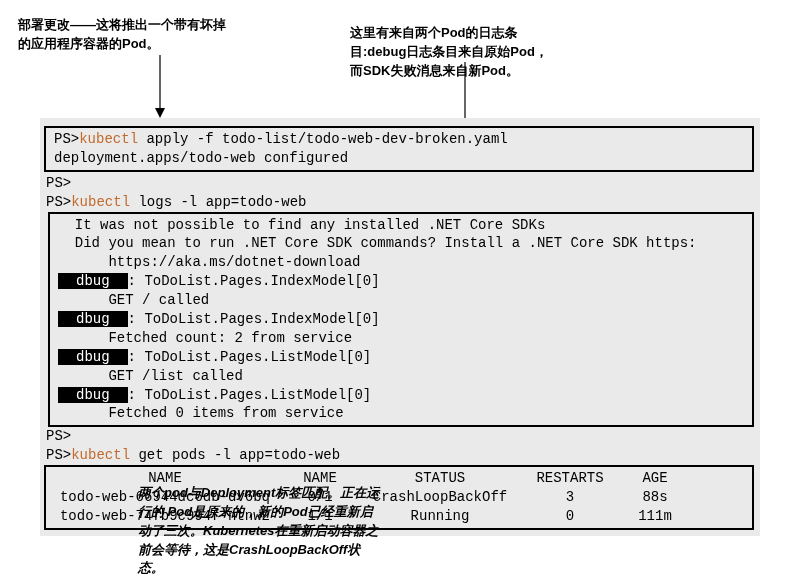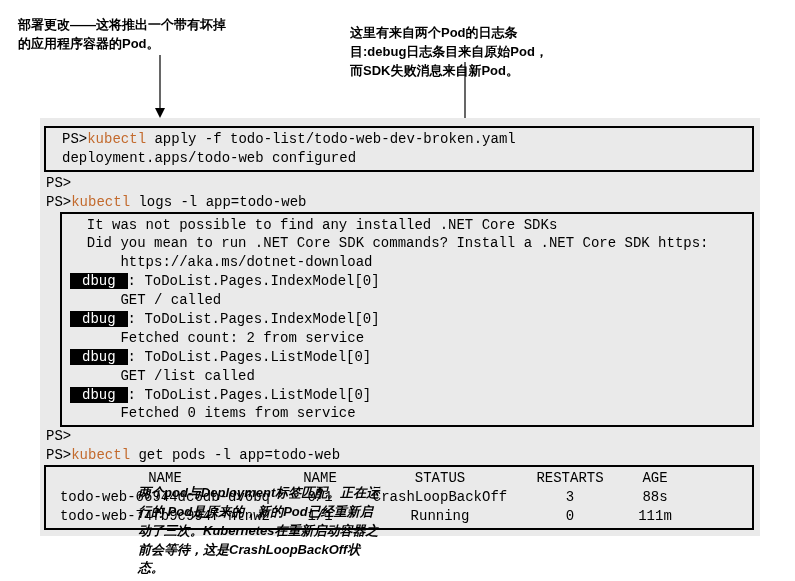--- a/index.html
+++ b/index.html
@@ -31,31 +31,31 @@
     }
     .term-line {
       white-space: pre;
       padding: 0 6px;
     }
     .prompt { color: #000; }
     .cmd { color: #c36a2d; }
     .block-border {
       border: 2px solid #000;
       margin: 2px 6px 2px 4px;
-      padding: 2px 10px;
+      padding: 2px 2px;
     }
     .log-block {
       border: 2px solid #000;
-      margin: 0 6px 0 20px;
+      margin: 0 6px 0 8px;
       padding: 2px 2px;
     }
     .dbug {
       background: #000;
       color: #fff;
-      padding: 0 12px;
+      padding: 0 18px;
     }
     .table {
       border: 2px solid #000;
       margin: 0 6px 0 4px;
       padding: 2px 4px;
       text-align: center;
     }
     .thead, .trow {
       display: flex;
     }

